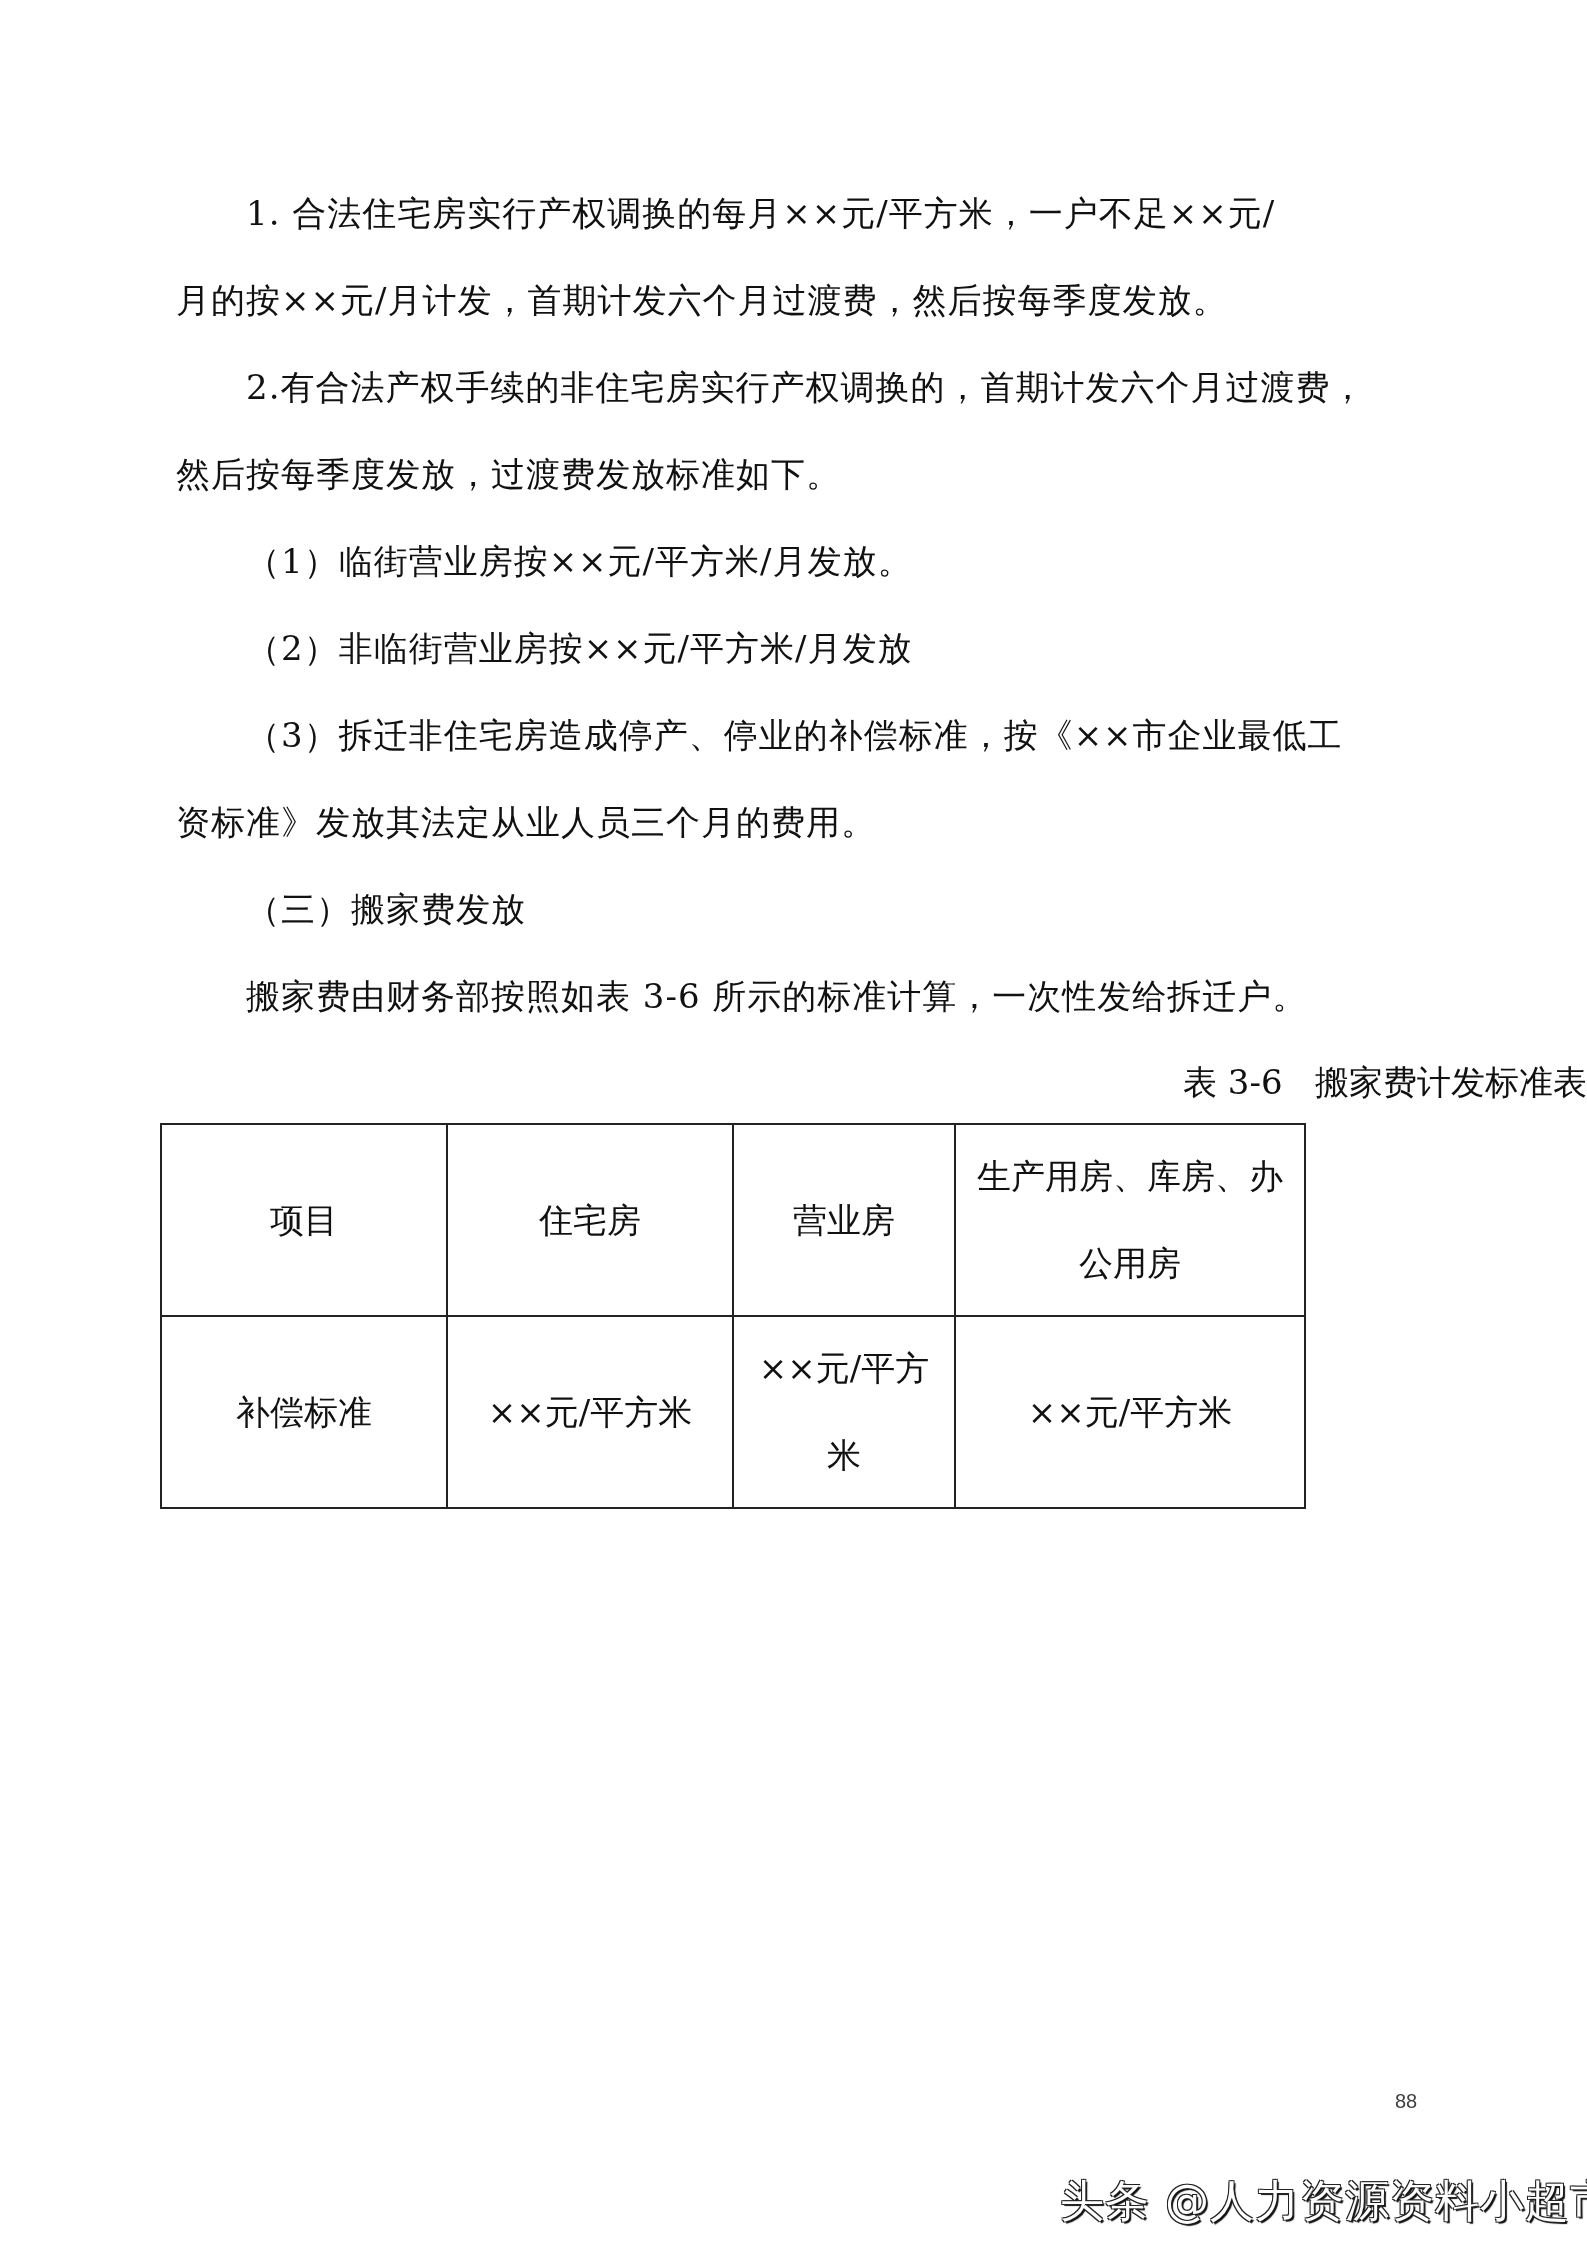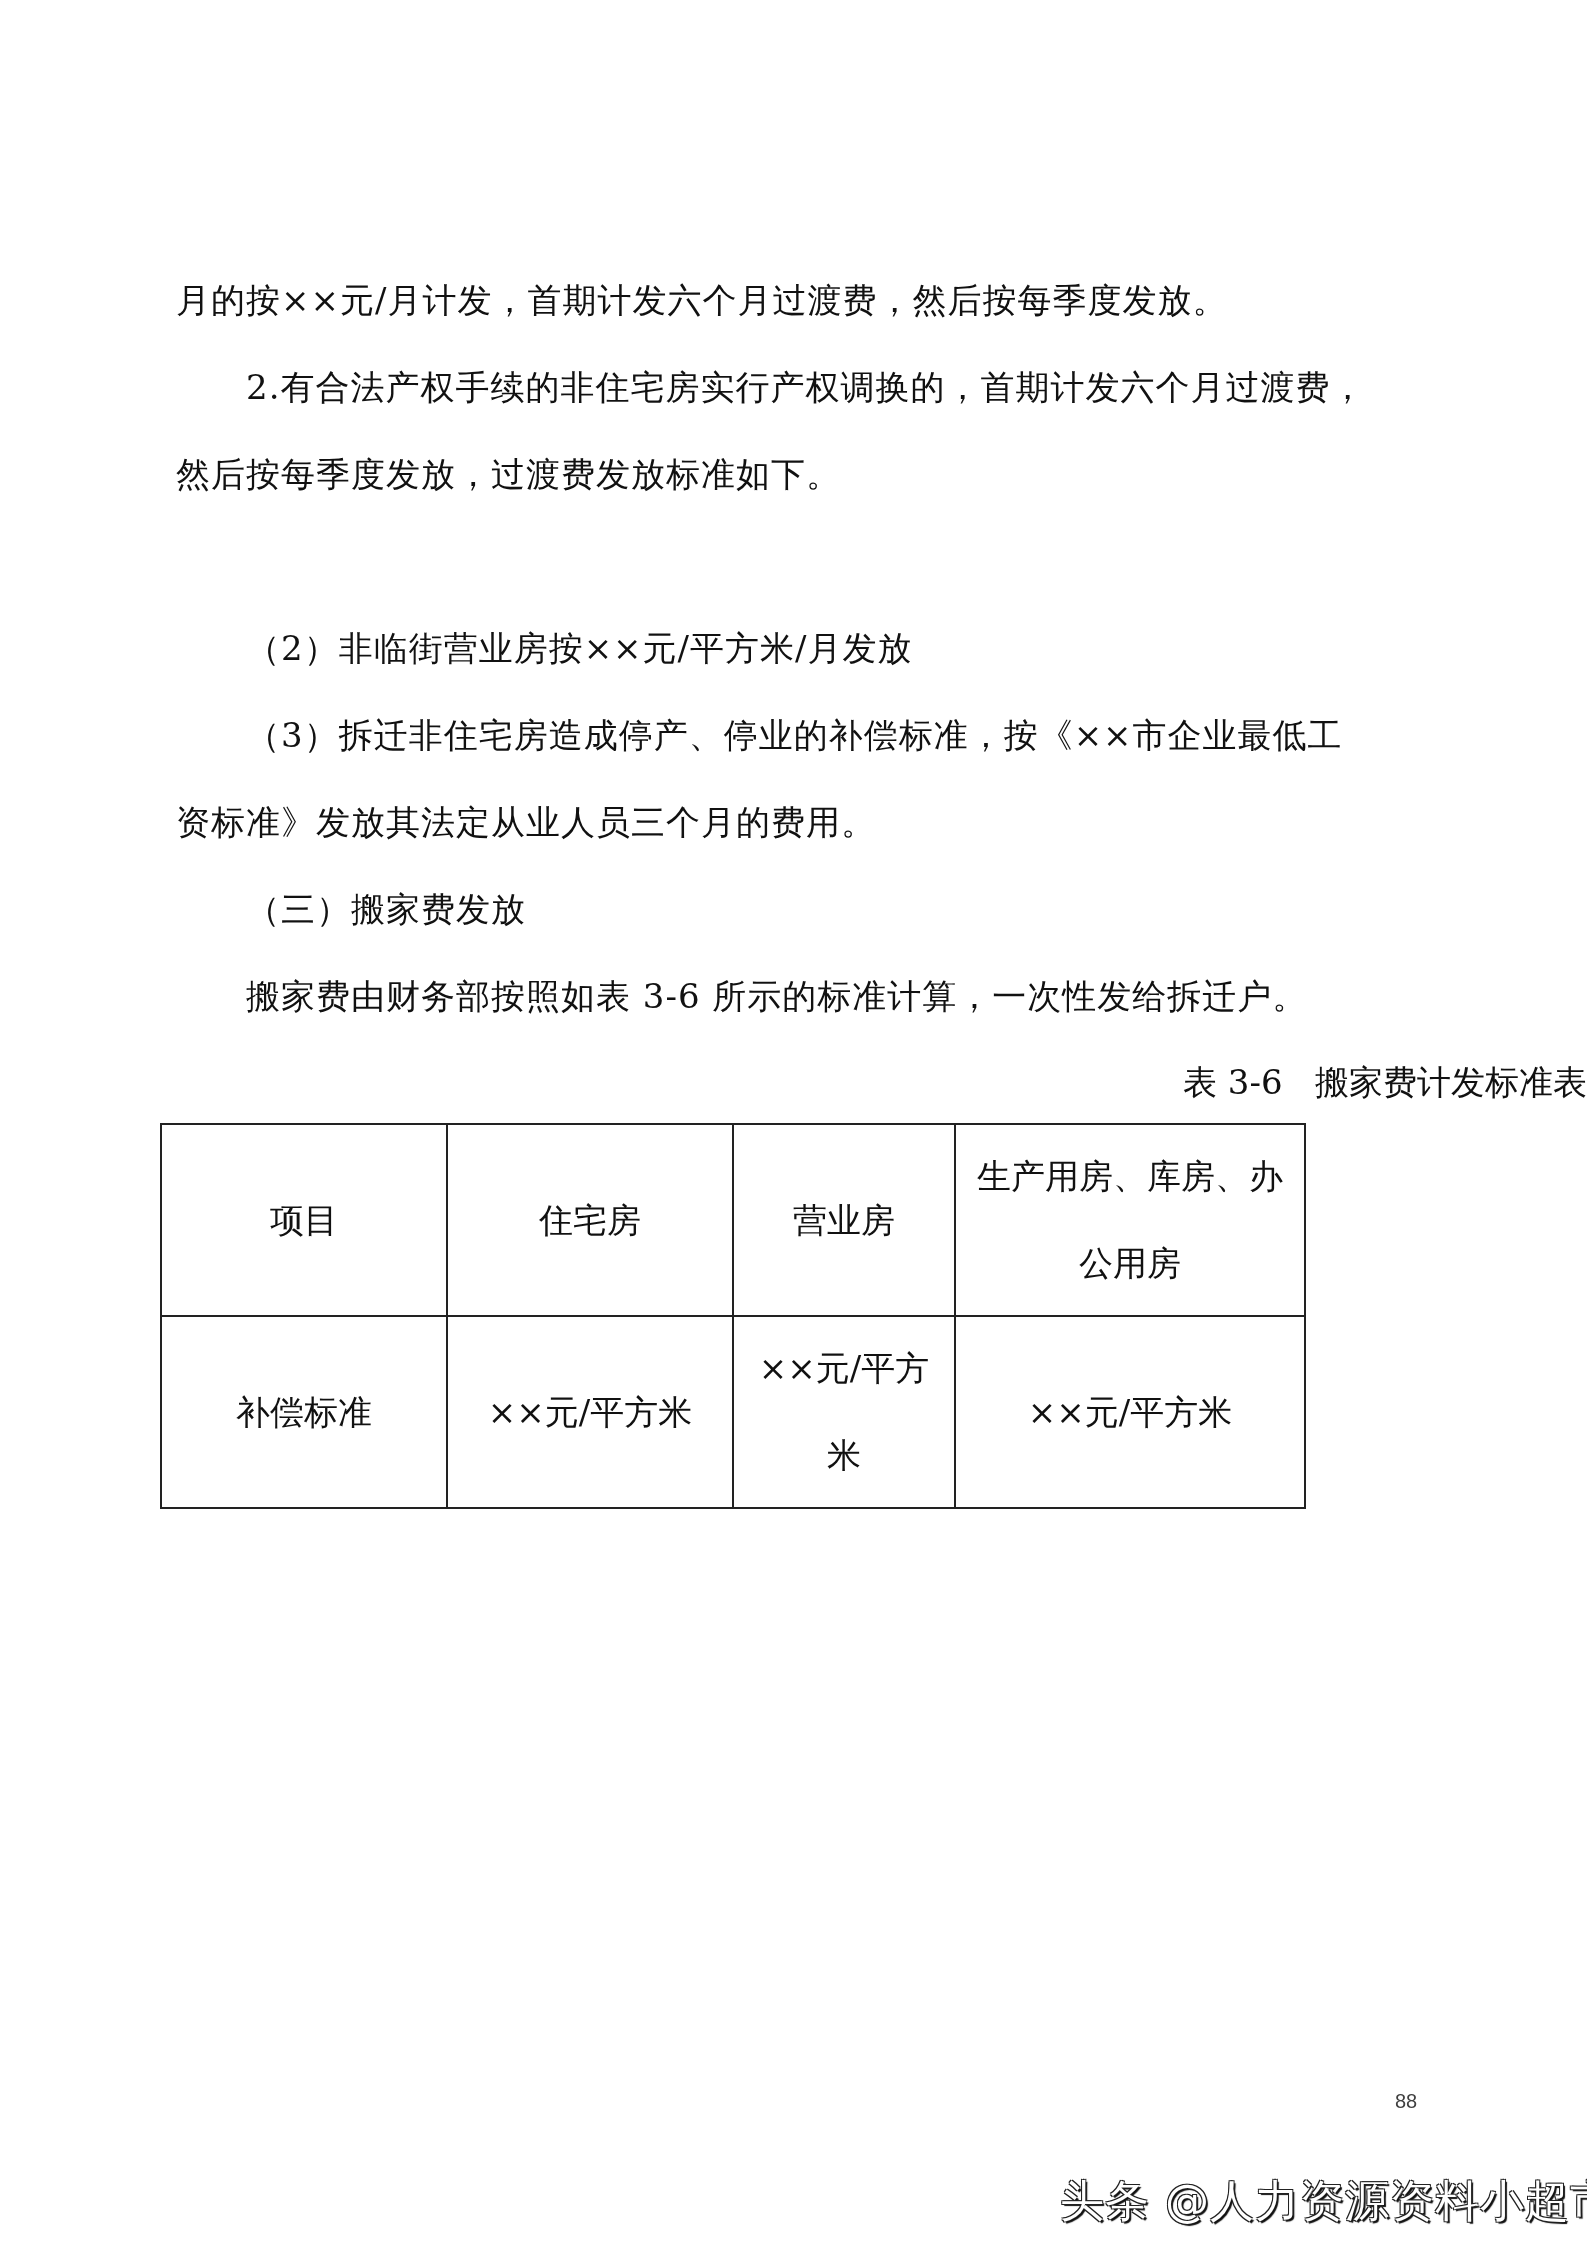--- a/index.html
+++ b/index.html
@@ -81,31 +81,37 @@
       letter-spacing: 1px;
       text-shadow: -1px -1px 0 #222, 1px -1px 0 #222, -1px 1px 0 #222, 2px 2px 1px #111;
       white-space: nowrap;
     }
   </style>
 </head>
 <body>
 
 <div class="page">
 
+  <div class="para" style="top:170px;">
+    <span class="indent"></span><span>1. 合法住宅房实行产权调换的每月××元/平方米，一户不足××元/</span>
+  </div>
   <div class="para" style="top:257px;">
     <span>月的按××元/月计发，首期计发六个月过渡费，然后按每季度发放。</span>
   </div>
 
   <div class="para" style="top:344px;">
     <span class="indent"></span><span>2.有合法产权手续的非住宅房实行产权调换的，首期计发六个月过渡费，</span>
   </div>
   <div class="para" style="top:431px;">
     <span>然后按每季度发放，过渡费发放标准如下。</span>
   </div>
 
+  <div class="para" style="top:518px; left:246px;">
+    <span>（1）临街营业房按××元/平方米/月发放。</span>
+  </div>
 
   <div class="para" style="top:605px; left:246px;">
     <span>（2）非临街营业房按××元/平方米/月发放</span>
   </div>
 
   <div class="para" style="top:692px;">
     <span class="indent"></span><span>（3）拆迁非住宅房造成停产、停业的补偿标准，按《××市企业最低工</span>
   </div>
   <div class="para" style="top:779px;">
     <span>资标准》发放其法定从业人员三个月的费用。</span>

